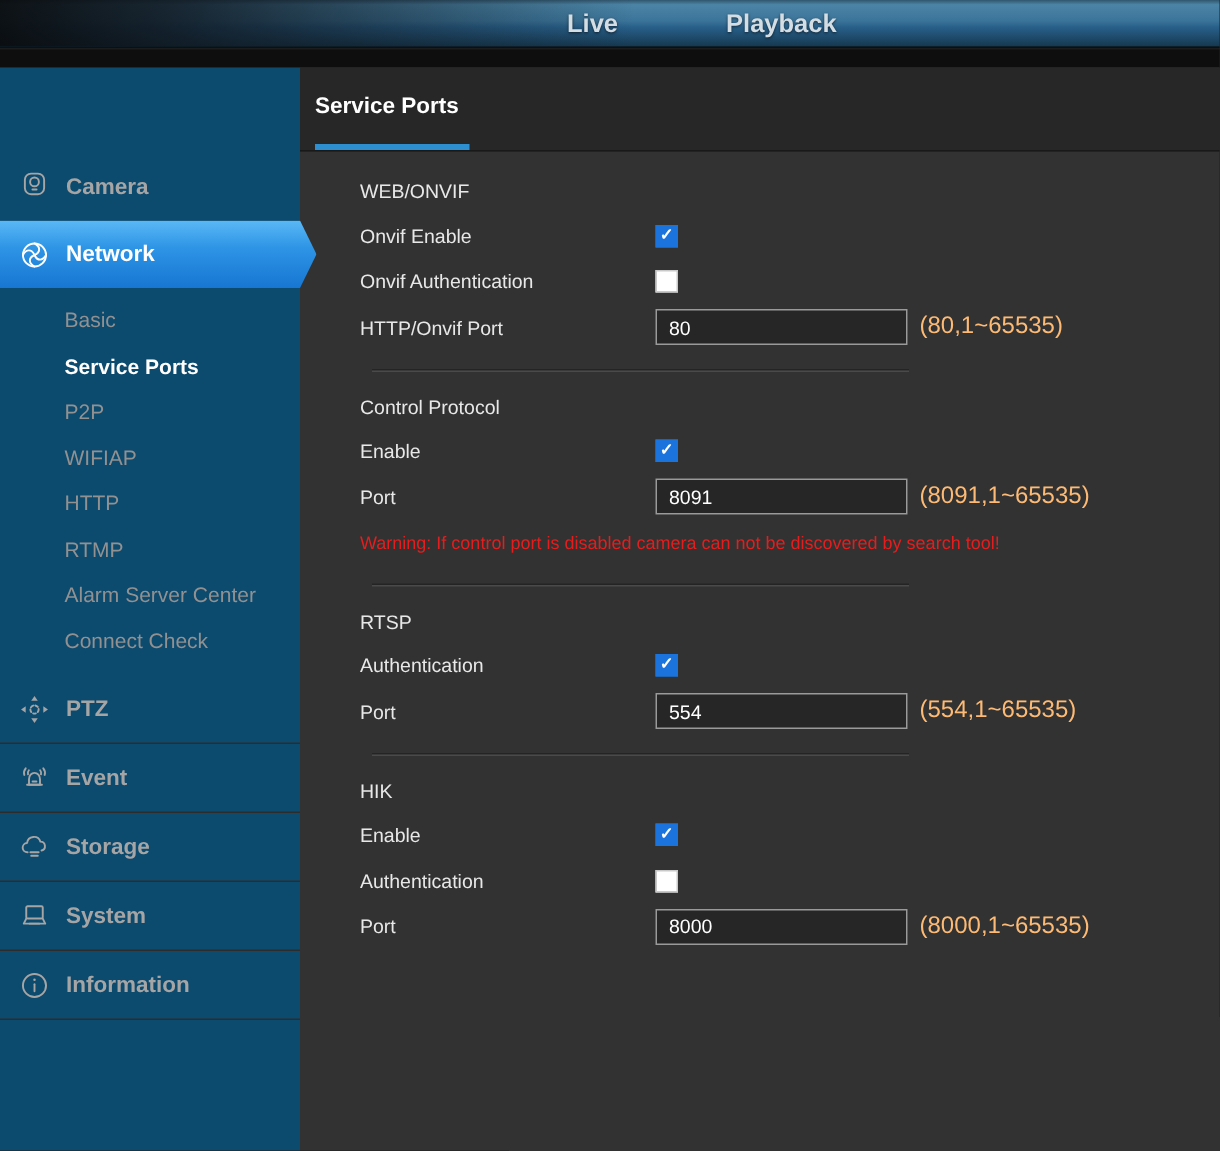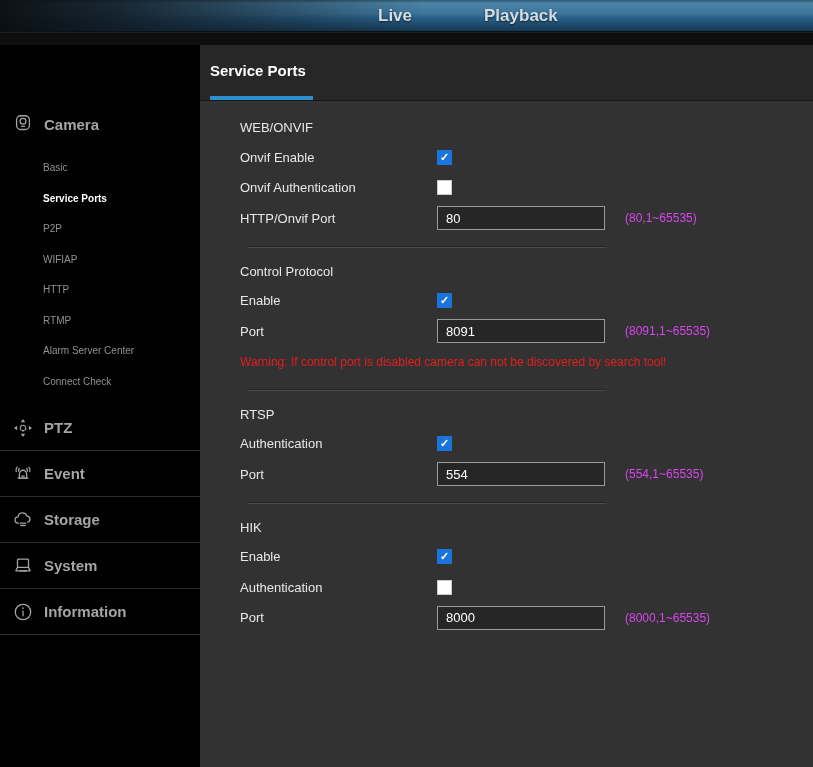--- a/index.html
+++ b/index.html
@@ -13,38 +13,38 @@
       linear-gradient(180deg, #31566d 0%, #4b84a6 10%, #3b7499 45%, #28608a 58%, #16384f 100%);
     border-bottom:1px solid #05121c; display:flex; align-items:center; }
   .topbar-tabs { display:flex; margin-left:368px; gap:52px; }
   .top-tab { color:#d3dde3; font-weight:bold; font-size:17px; cursor:pointer;
     text-shadow:0 1px 2px rgba(0,0,0,.6); padding:0 10px; }
   .top-strip { position:absolute; top:33px; left:0; width:813px; height:12px;
     background:#0e0e0e; }
 
   
   .sidebar { position:absolute; top:45px; left:0; width:200px; height:722px;
-    background:#000000; }
+    background:#0c4a6e; }
   .side-spacer { height:56px; }
   .side-item { height:46px; display:flex; align-items:center; padding-left:11px;
     color:#a5a5a5; font-weight:bold; font-size:15px; cursor:pointer; }
   .side-item.bordered { border-bottom:1px solid #2c2c2c; }
   .side-icon { width:24px; height:24px; flex:0 0 24px; margin-right:9px;
     display:flex; align-items:center; justify-content:center; }
   .side-icon svg { width:22px; height:22px; stroke:#a5a5a5; fill:none;
     stroke-width:1.4; stroke-linecap:round; stroke-linejoin:round; }
   .network-banner { height:45px; width:211px; display:flex; align-items:center;
     padding-left:11px; cursor:pointer; position:relative; z-index:3;
     background:linear-gradient(180deg,#5ab8f5 0%, #2e95e6 40%, #1776d2 100%);
     clip-path:polygon(0 0, 200px 0, 211px 50%, 200px 100%, 0 100%); }
   .network-banner .side-icon svg { stroke:#ffffff; }
   .network-banner .side-label { color:#ffffff; font-weight:bold; font-size:15px; }
   .subnav { padding:6px 0 8px 0; }
   .subnav-item { height:30.5px; line-height:30.5px; padding-left:43px;
-    color:#919191; font-size:10px; cursor:pointer; }
+    color:#919191; font-size:14px; cursor:pointer; }
   .subnav-item.active { color:#ffffff; font-weight:bold; }
 
   
   .content { position:absolute; top:45px; left:200px; width:613px; height:722px;
     background:#323232; }
   .tabstrip { height:56px; background:#272727; border-bottom:1px solid #191919;
     position:relative; }
   .tab-title { position:absolute; left:10px; top:17px; color:#ffffff;
     font-size:15px; font-weight:bold; cursor:pointer; }
   .tab-underline { position:absolute; left:10px; bottom:0; width:103px;
@@ -55,21 +55,21 @@
   .row { display:flex; align-items:center; height:30.5px; }
   .row-label { width:197px; color:#e8e8e8; font-size:13px; }
   .checkbox { width:15px; height:15px; background:#ffffff; border:1px solid #c9c9c9;
     cursor:pointer; display:flex; align-items:center; justify-content:center; }
   .checkbox.checked { background:#1b74dd; border-color:#1b74dd; }
   .checkbox.checked::after { content:"✓"; color:#ffffff; font-size:11px;
     font-weight:bold; line-height:1; }
   .port-input { width:168px; height:24px; background:#262626;
     border:1px solid #9a9a9a; color:#ffffff; font-size:13px; padding:0 8px;
     font-family:"Liberation Sans", sans-serif; }
-  .hint { margin-left:20px; color:#d946ef; font-size:12px; }
+  .hint { margin-left:8px; color:#fdba74; font-size:16px; }
   .warning { height:30px; display:flex; align-items:center; color:#e51d1d;
     font-size:12px; }
   .divider { width:358px; margin:12px 0 10px 8px; height:2px;
     border-top:1px solid #242424; border-bottom:1px solid #4a4a4a; }
 
   .button-row { margin-top:22px; margin-left:133px; display:flex; gap:8px; }
   .btn { width:114px; height:27px; color:#ffffff; font-size:13px;
     background:linear-gradient(180deg,#4a4a4a 0%, #353535 50%, #2b2b2b 100%);
     border:1px solid #9a9a9a; outline:1px solid #141414; cursor:pointer;
     font-family:"Liberation Sans", sans-serif; }
@@ -92,20 +92,30 @@
     <span class="side-icon">
       <svg viewBox="0 0 24 24">
           <rect x="5" y="3" width="14" height="15" rx="4.5"></rect>
         <circle cx="12" cy="9" r="3.2"></circle>
           <path d="M10.5 14.5 h3"></path>
         </svg>
     </span>
     <span class="side-label">Camera</span>
   </div>
 
+  <div class="network-banner">
+    <span class="side-icon">
+      <svg viewBox="0 0 24 24">
+          <circle cx="12" cy="12" r="8.4"></circle>
+        <path d="M12 3.6 C 16.5 6 16.5 10 12 12 C 7.5 14 7.5 18 12 20.4"></path>
+        <path d="M3.6 12 C 6 7.5 10 7.5 12 12 C 14 16.5 18 16.5 20.4 12"></path>
+        </svg>
+    </span>
+    <span class="side-label">Network</span>
+  </div>
 
   <div class="subnav">
     <div class="subnav-item">Basic</div>
     <div class="subnav-item active">Service Ports</div>
     <div class="subnav-item">P2P</div>
     <div class="subnav-item">WIFIAP</div>
     <div class="subnav-item">HTTP</div>
     <div class="subnav-item">RTMP</div>
     <div class="subnav-item">Alarm Server Center</div>
     <div class="subnav-item">Connect Check</div>

